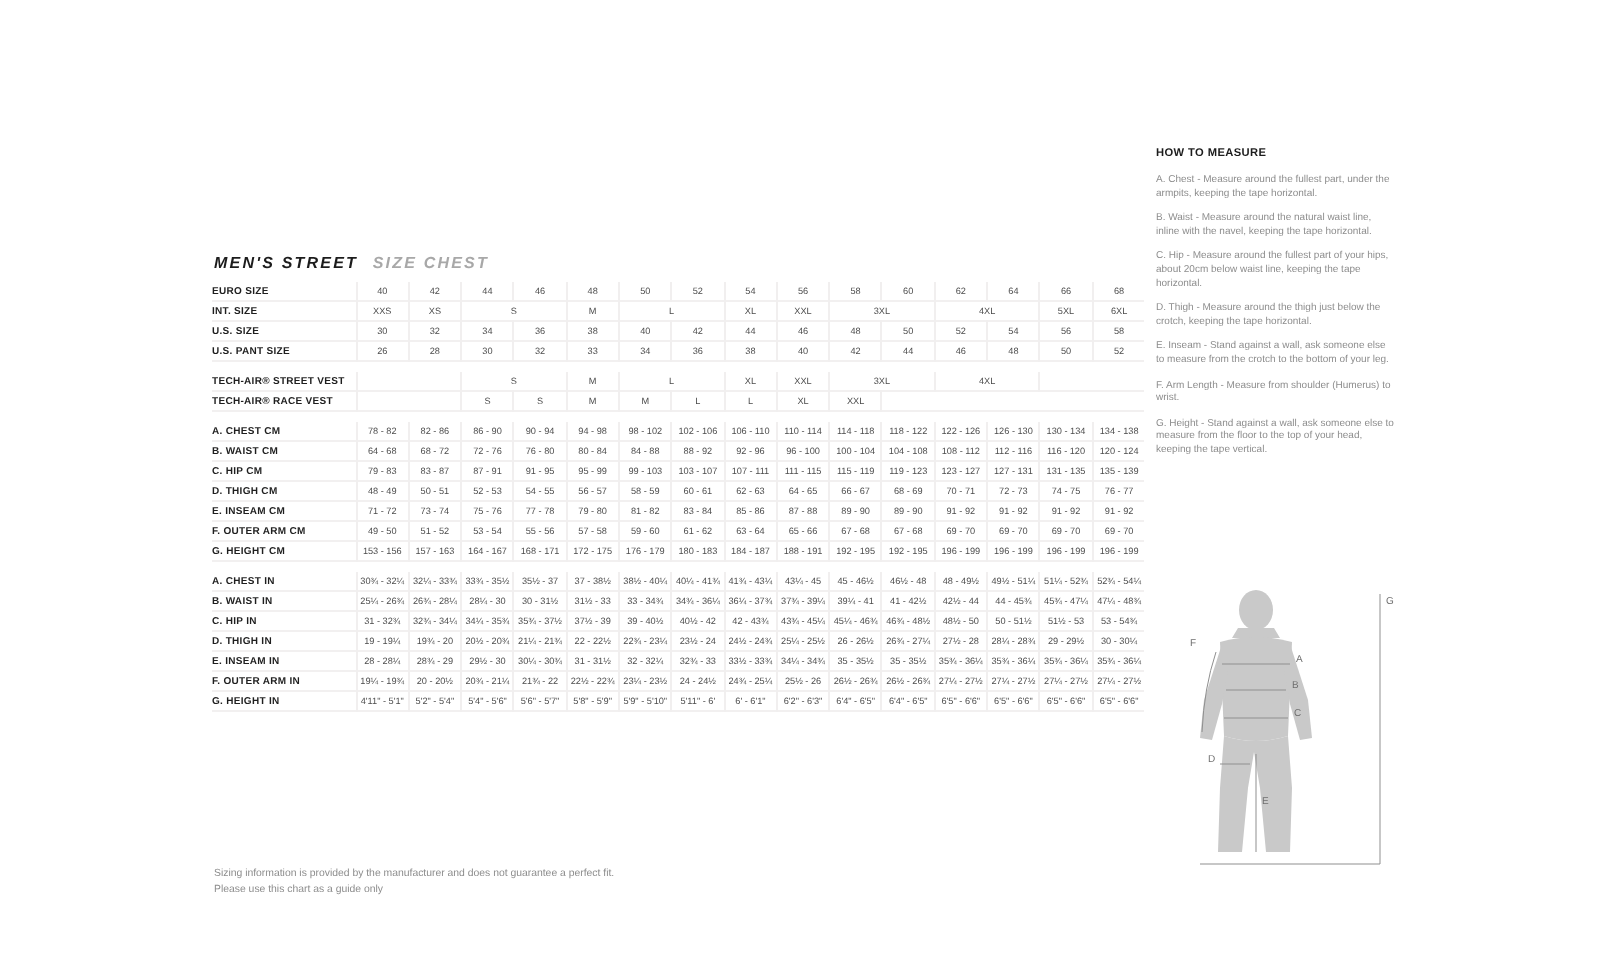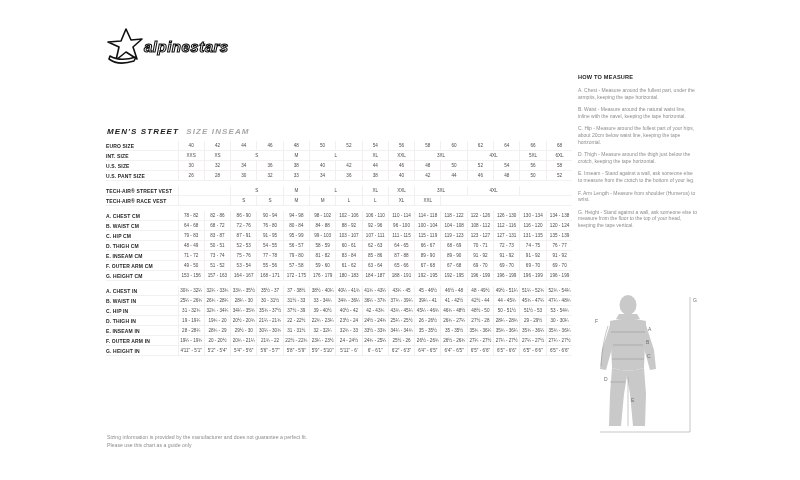--- a/index.html
+++ b/index.html
@@ -30,33 +30,24 @@
   
   #figure{position:absolute;left:580px;top:292px;}
   
   #footer{position:absolute;left:107px;top:434px;font-size:5.2px;line-height:1.5;color:#8d8d8d;}
 </style>
 </head>
 <body>
 
 <div id="page">
 
-  <div id="logo">
-    <svg width="128" height="44" viewBox="0 0 128 44">
-      <g fill="#ffffff" stroke="#111111" stroke-width="1.6" stroke-linejoin="round">
-        <path d="M20,3 L25,14 L36,13 L27,21 L31,33 L20,26 L10,34 L13,21 L2,16 L15,15 Z"></path>
-        <path d="M4,30 Q14,36 30,31 L28,35 Q12,40 3,33 Z"></path>
-      </g>
-      <text x="38" y="26" font-family="Liberation Sans, sans-serif" font-size="15" font-weight="bold" font-style="italic" fill="#ffffff" stroke="#111111" stroke-width="1.1" letter-spacing="0.5">alpinestars</text>
-    </svg>
-  </div>
 
   <div id="title">
     <span class="t1">MEN'S STREET</span>
-    <span class="t2">SIZE INSEAM</span>
+    <span class="t2">SIZE CHEST</span>
   </div>
 
   <div id="tablewrap">
     <table>
       <colgroup>
         <col class="lbl">
         <col class="c">
           <col class="c">
           <col class="c">
           <col class="c">

